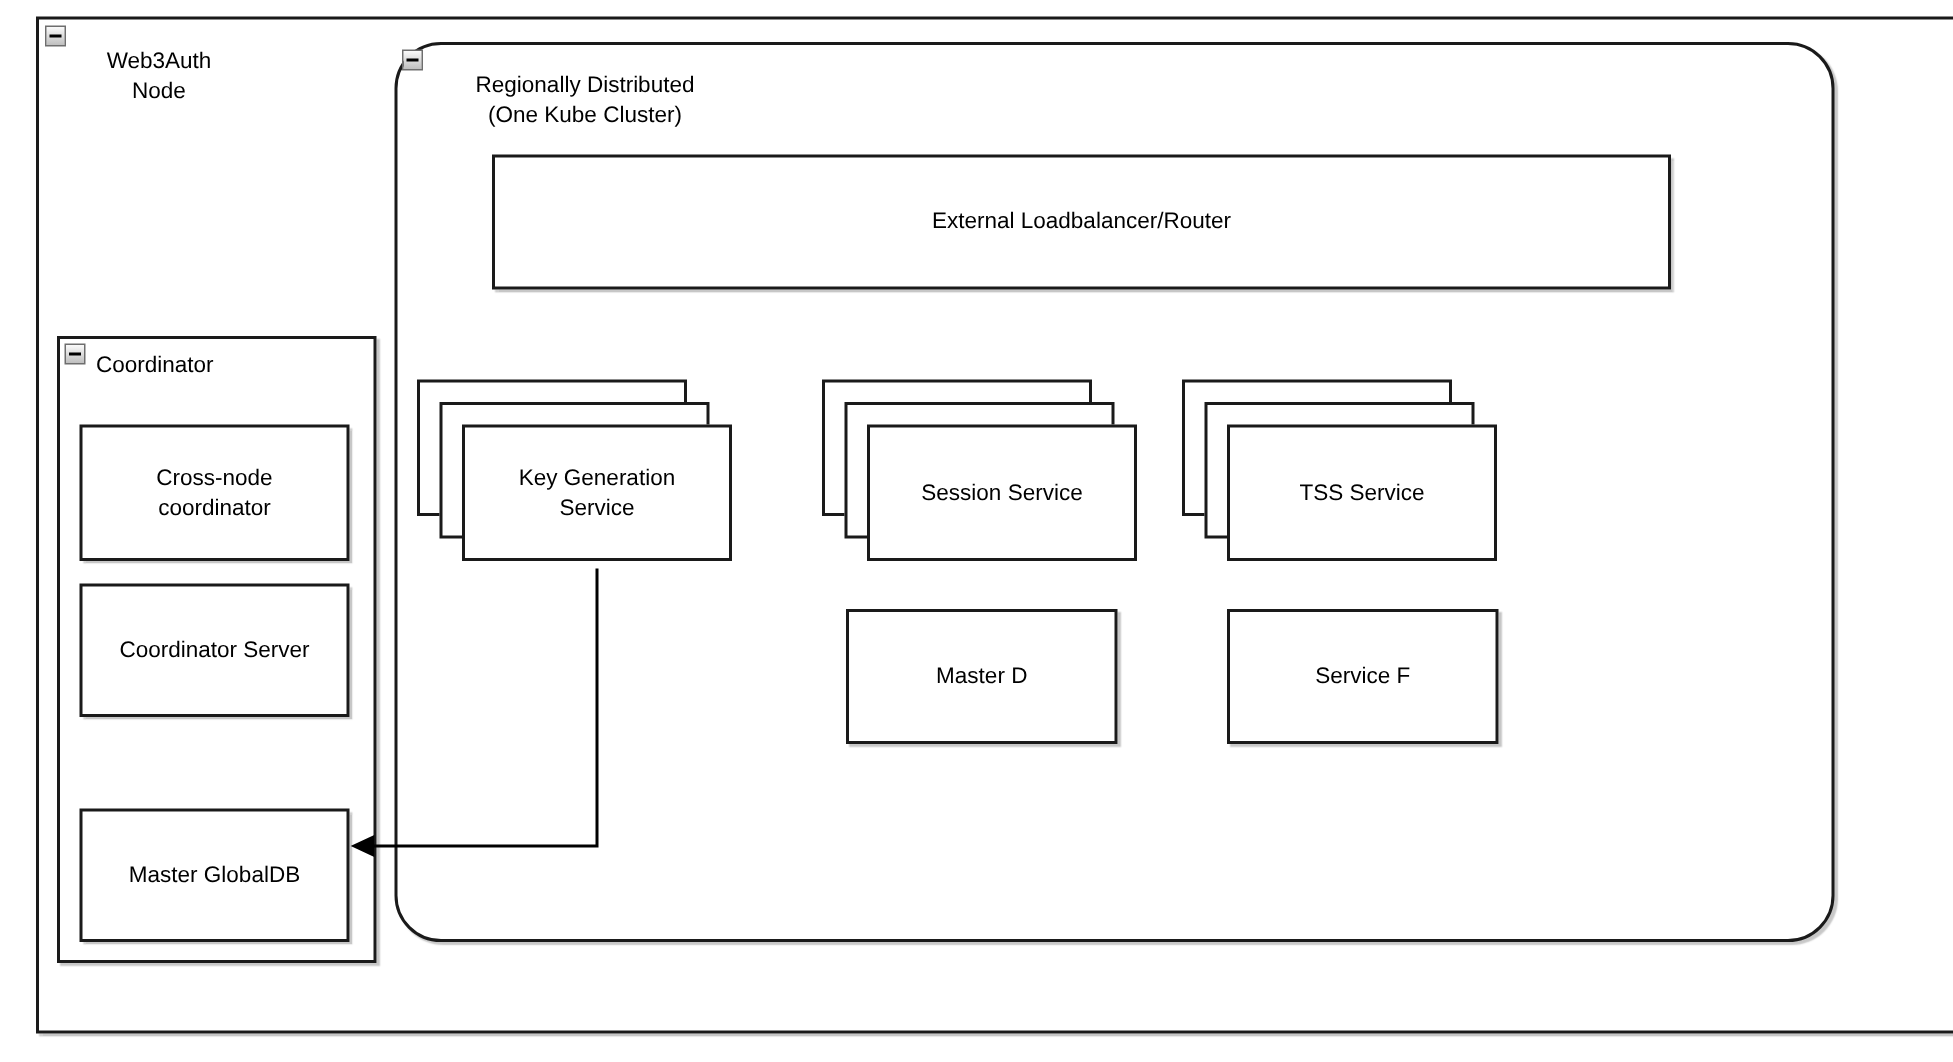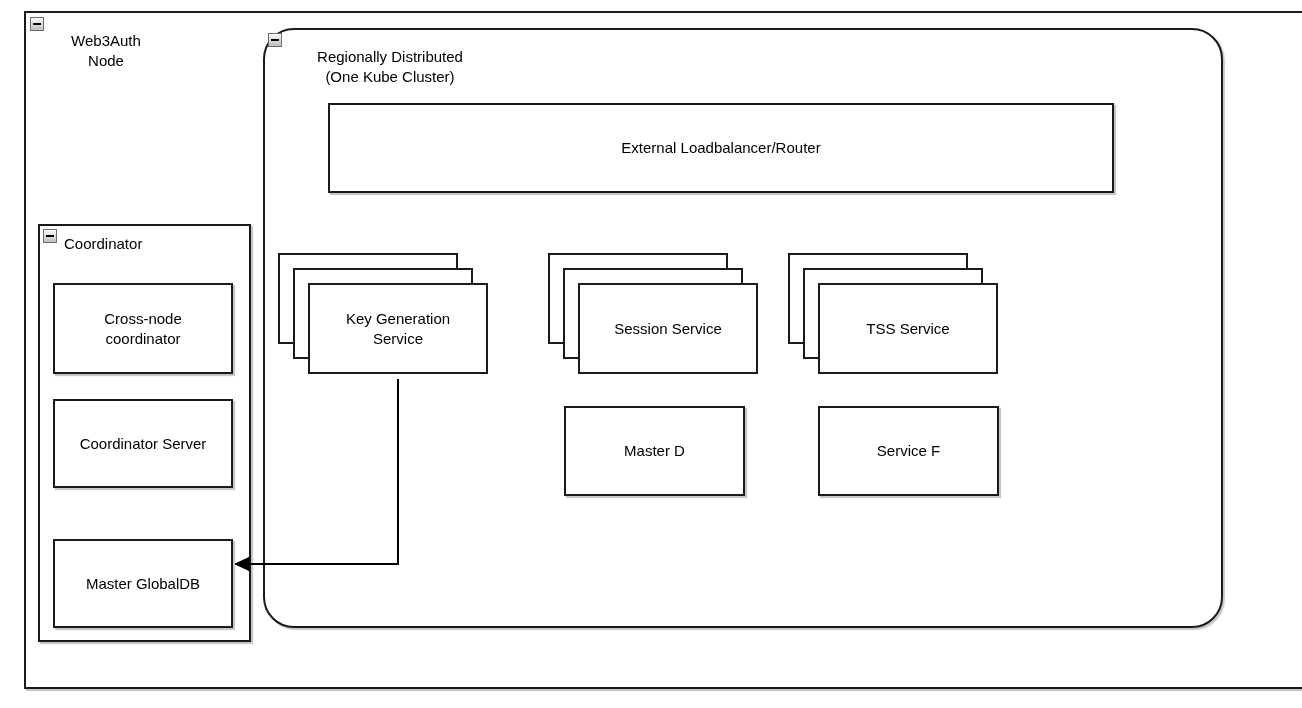--- a/index.html
+++ b/index.html
@@ -129,21 +129,21 @@
         <span class="minus"></span>
       </span>
 
       <div class="label floating-label" style="left:24px; top:8px;">Coordinator</div>
 
       <div class="node shadowed center-content" style="left:13px; top:57px; width:180px; height:91px;">
         <span class="label">Cross-node
 coordinator</span>
       </div>
 
-      <div class="node shadowed center-content" style="left:13px; top:163px; width:180px; height:89px;margin-top:10px;">
+      <div class="node shadowed center-content" style="left:13px; top:163px; width:180px; height:89px;">
         <span class="label">Coordinator Server</span>
       </div>
 
       <div class="node shadowed center-content" style="left:13px; top:313px; width:180px; height:89px;text-align:right;">
         <span class="label">Master GlobalDB</span>
       </div>
 
     </div>
 
   </div>

